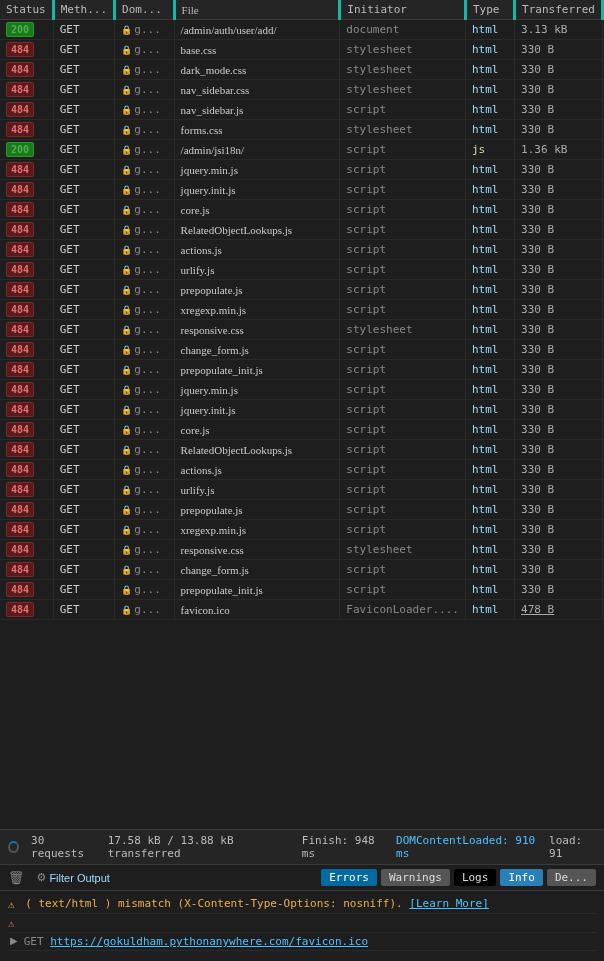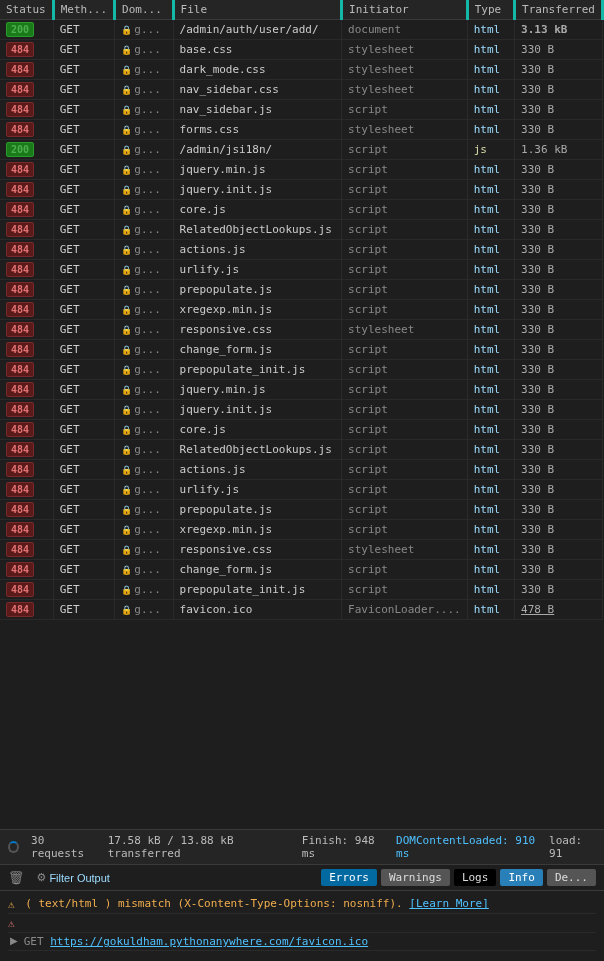--- a/index.html
+++ b/index.html
@@ -167,21 +167,21 @@
       bottom: 166px;
       overflow-y: auto;
       overflow-x: hidden;
     }
     .table-wrapper::-webkit-scrollbar { width: 8px; }
     .table-wrapper::-webkit-scrollbar-track { background: #1e1e1e; }
     .table-wrapper::-webkit-scrollbar-thumb { background: #444; border-radius: 4px; }
     .col-status { width: 38px; }
     .col-method { width: 38px; }
     .col-domain { width: 60px; margin-left: 14px; }
-    .col-file { width: 170px; }
+    .col-file { width: 170px; font-family: Liberation Serif, serif; }
     .col-initiator { width: 110px; }
     .col-type { width: 50px; }
     .col-transferred { width: 70px; }
   </style>
 </head>
 <body>
 
 <div class="table-wrapper">
   <table class="network-table">
     <thead>
@@ -196,21 +196,21 @@
       </tr>
     </thead>
     <tbody id="table-body">
     <tr>
           <td class="col-status"><span class="status-badge status-200">200</span></td>
           <td class="col-method method-get">GET</td>
           <td class="col-domain"><span class="lock-icon">🔒</span><span class="domain-col">g...</span></td>
           <td class="col-file">/admin/auth/user/add/</td>
           <td class="col-initiator" style="color: rgb(136, 136, 136);">document</td>
           <td class="col-type" style="color: rgb(156, 220, 254);">html</td>
-          <td class="col-transferred" style="color: rgb(170, 170, 170); font-weight: bold;">3.13 kB</td>
+          <td class="col-transferred" style="color: rgb(170, 170, 170);">3.13 kB</td>
         </tr>
         <tr>
           <td class="col-status"><span class="status-badge status-404">484</span></td>
           <td class="col-method method-get">GET</td>
           <td class="col-domain"><span class="lock-icon">🔒</span><span class="domain-col">g...</span></td>
           <td class="col-file">base.css</td>
           <td class="col-initiator" style="color: rgb(136, 136, 136);">stylesheet</td>
           <td class="col-type" style="color: rgb(156, 220, 254);">html</td>
           <td class="col-transferred" style="color: rgb(170, 170, 170);">330 B</td>
         </tr>

